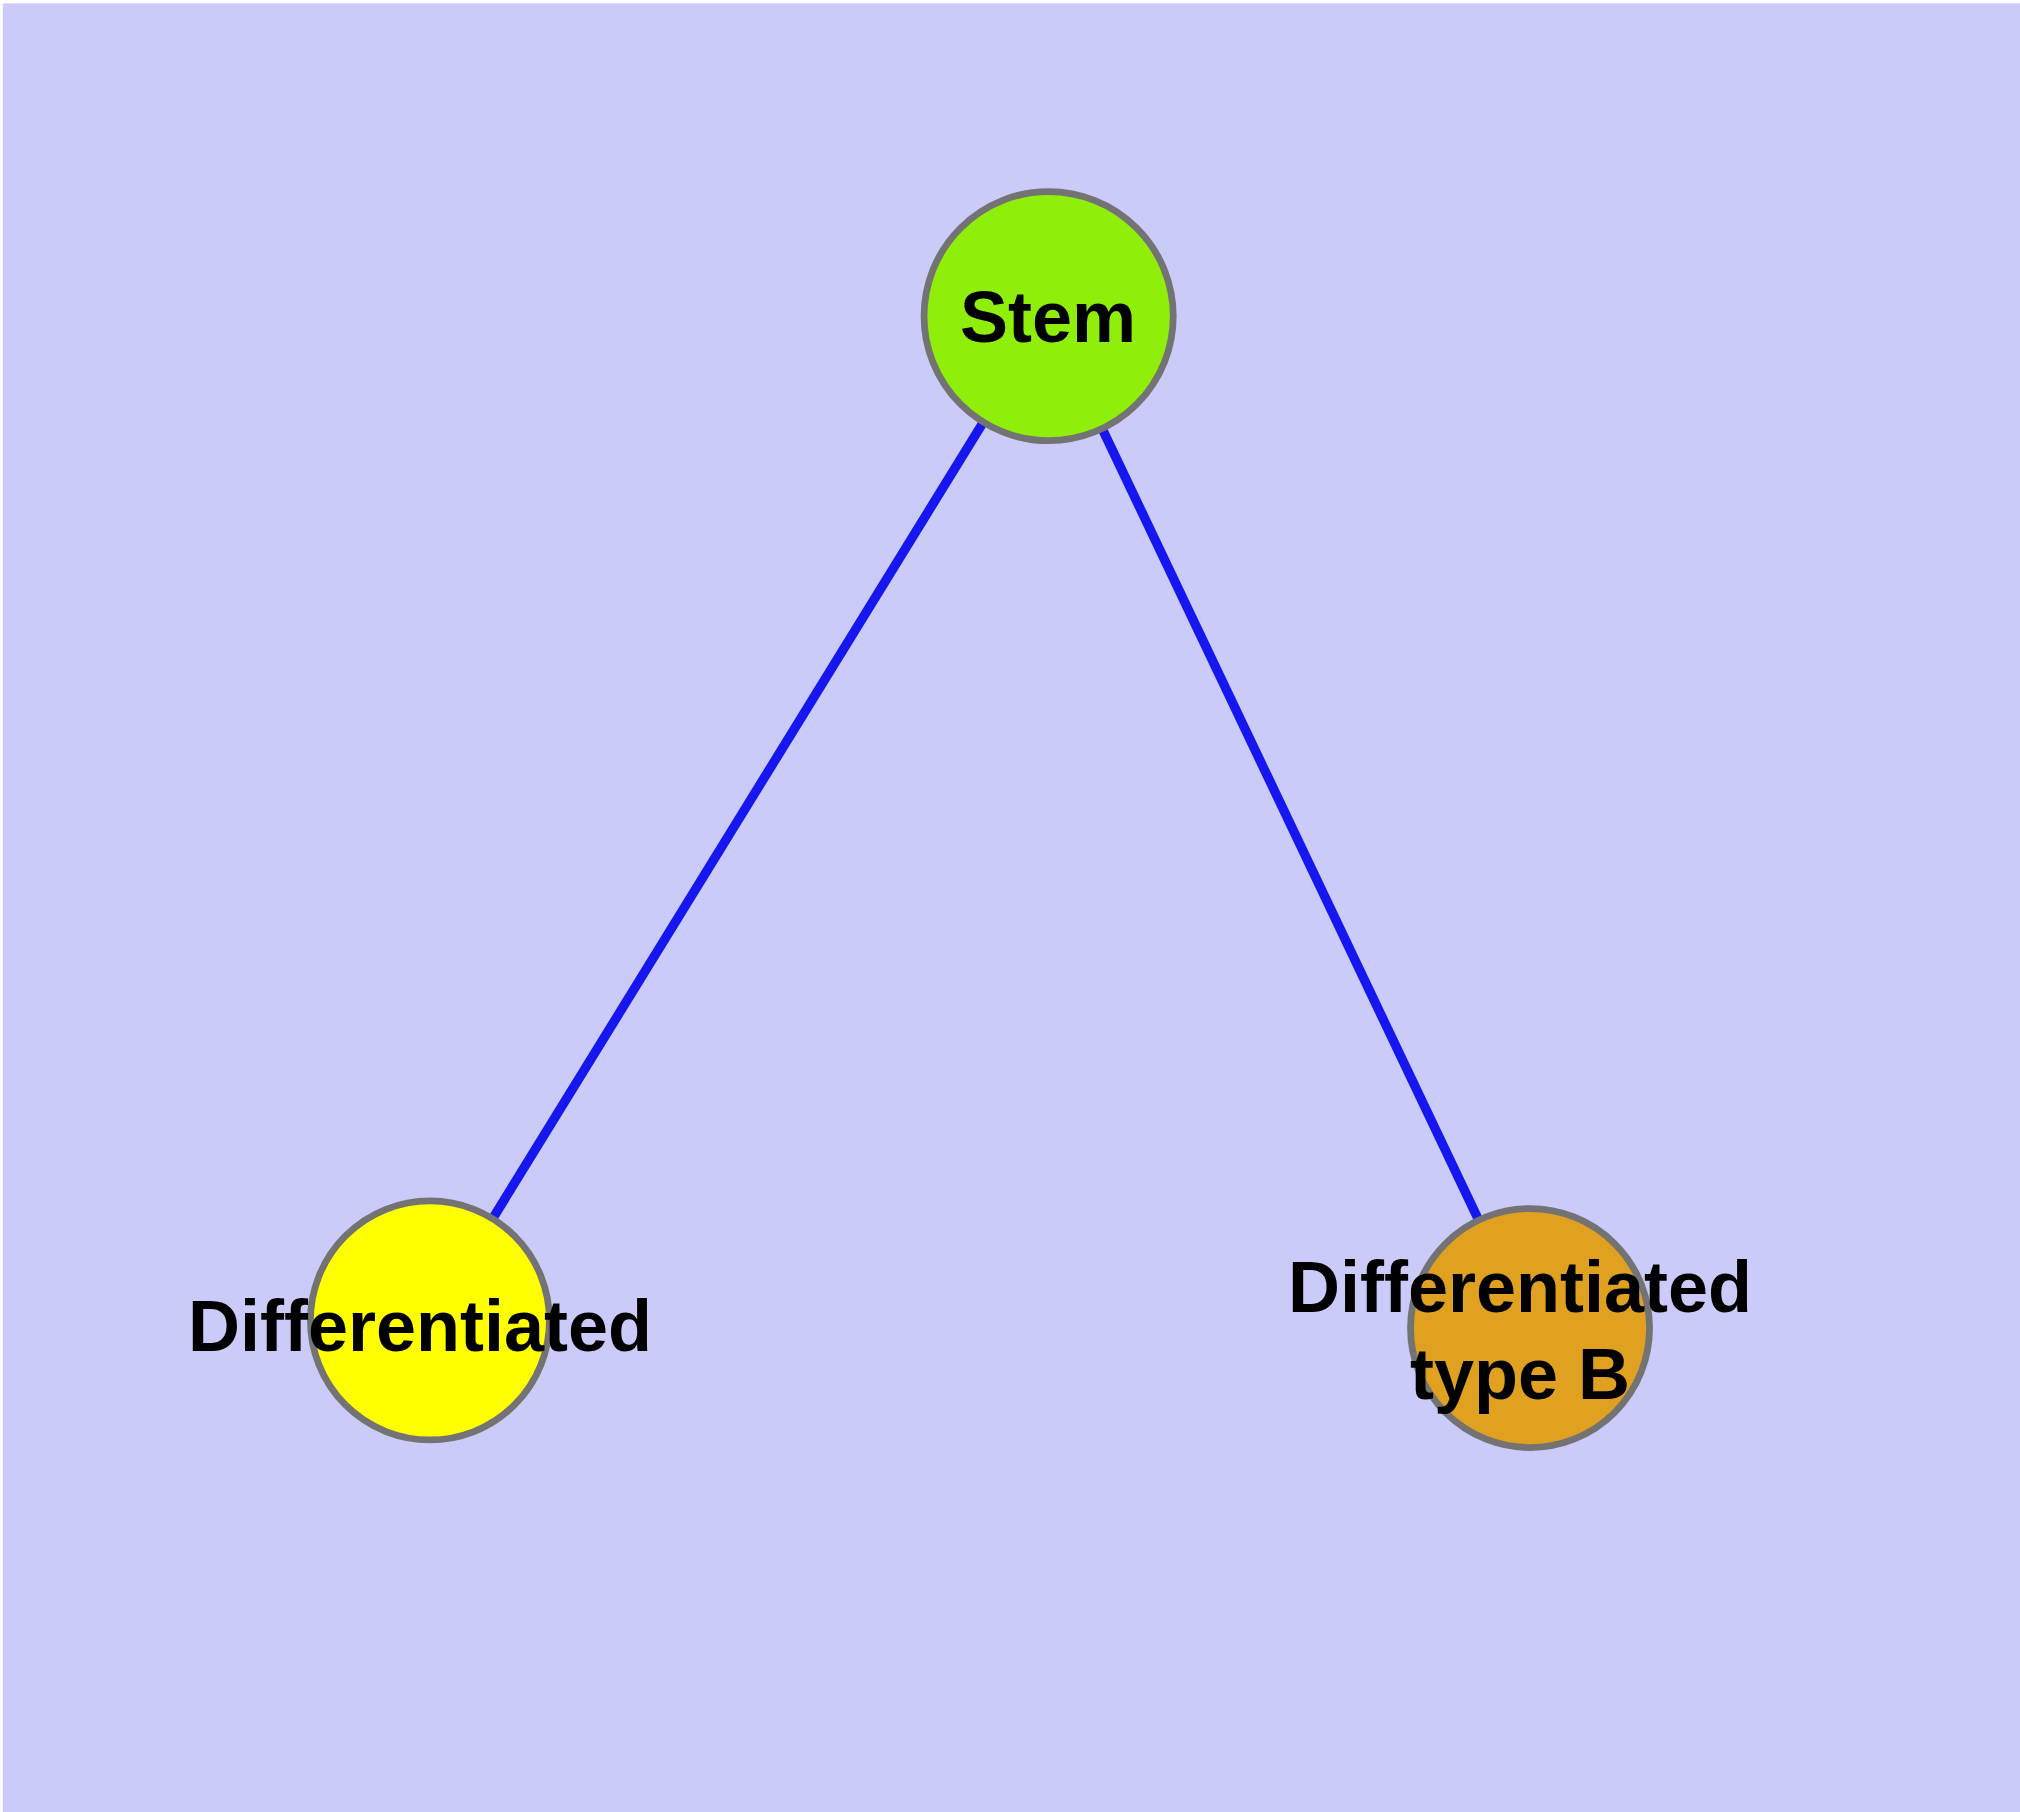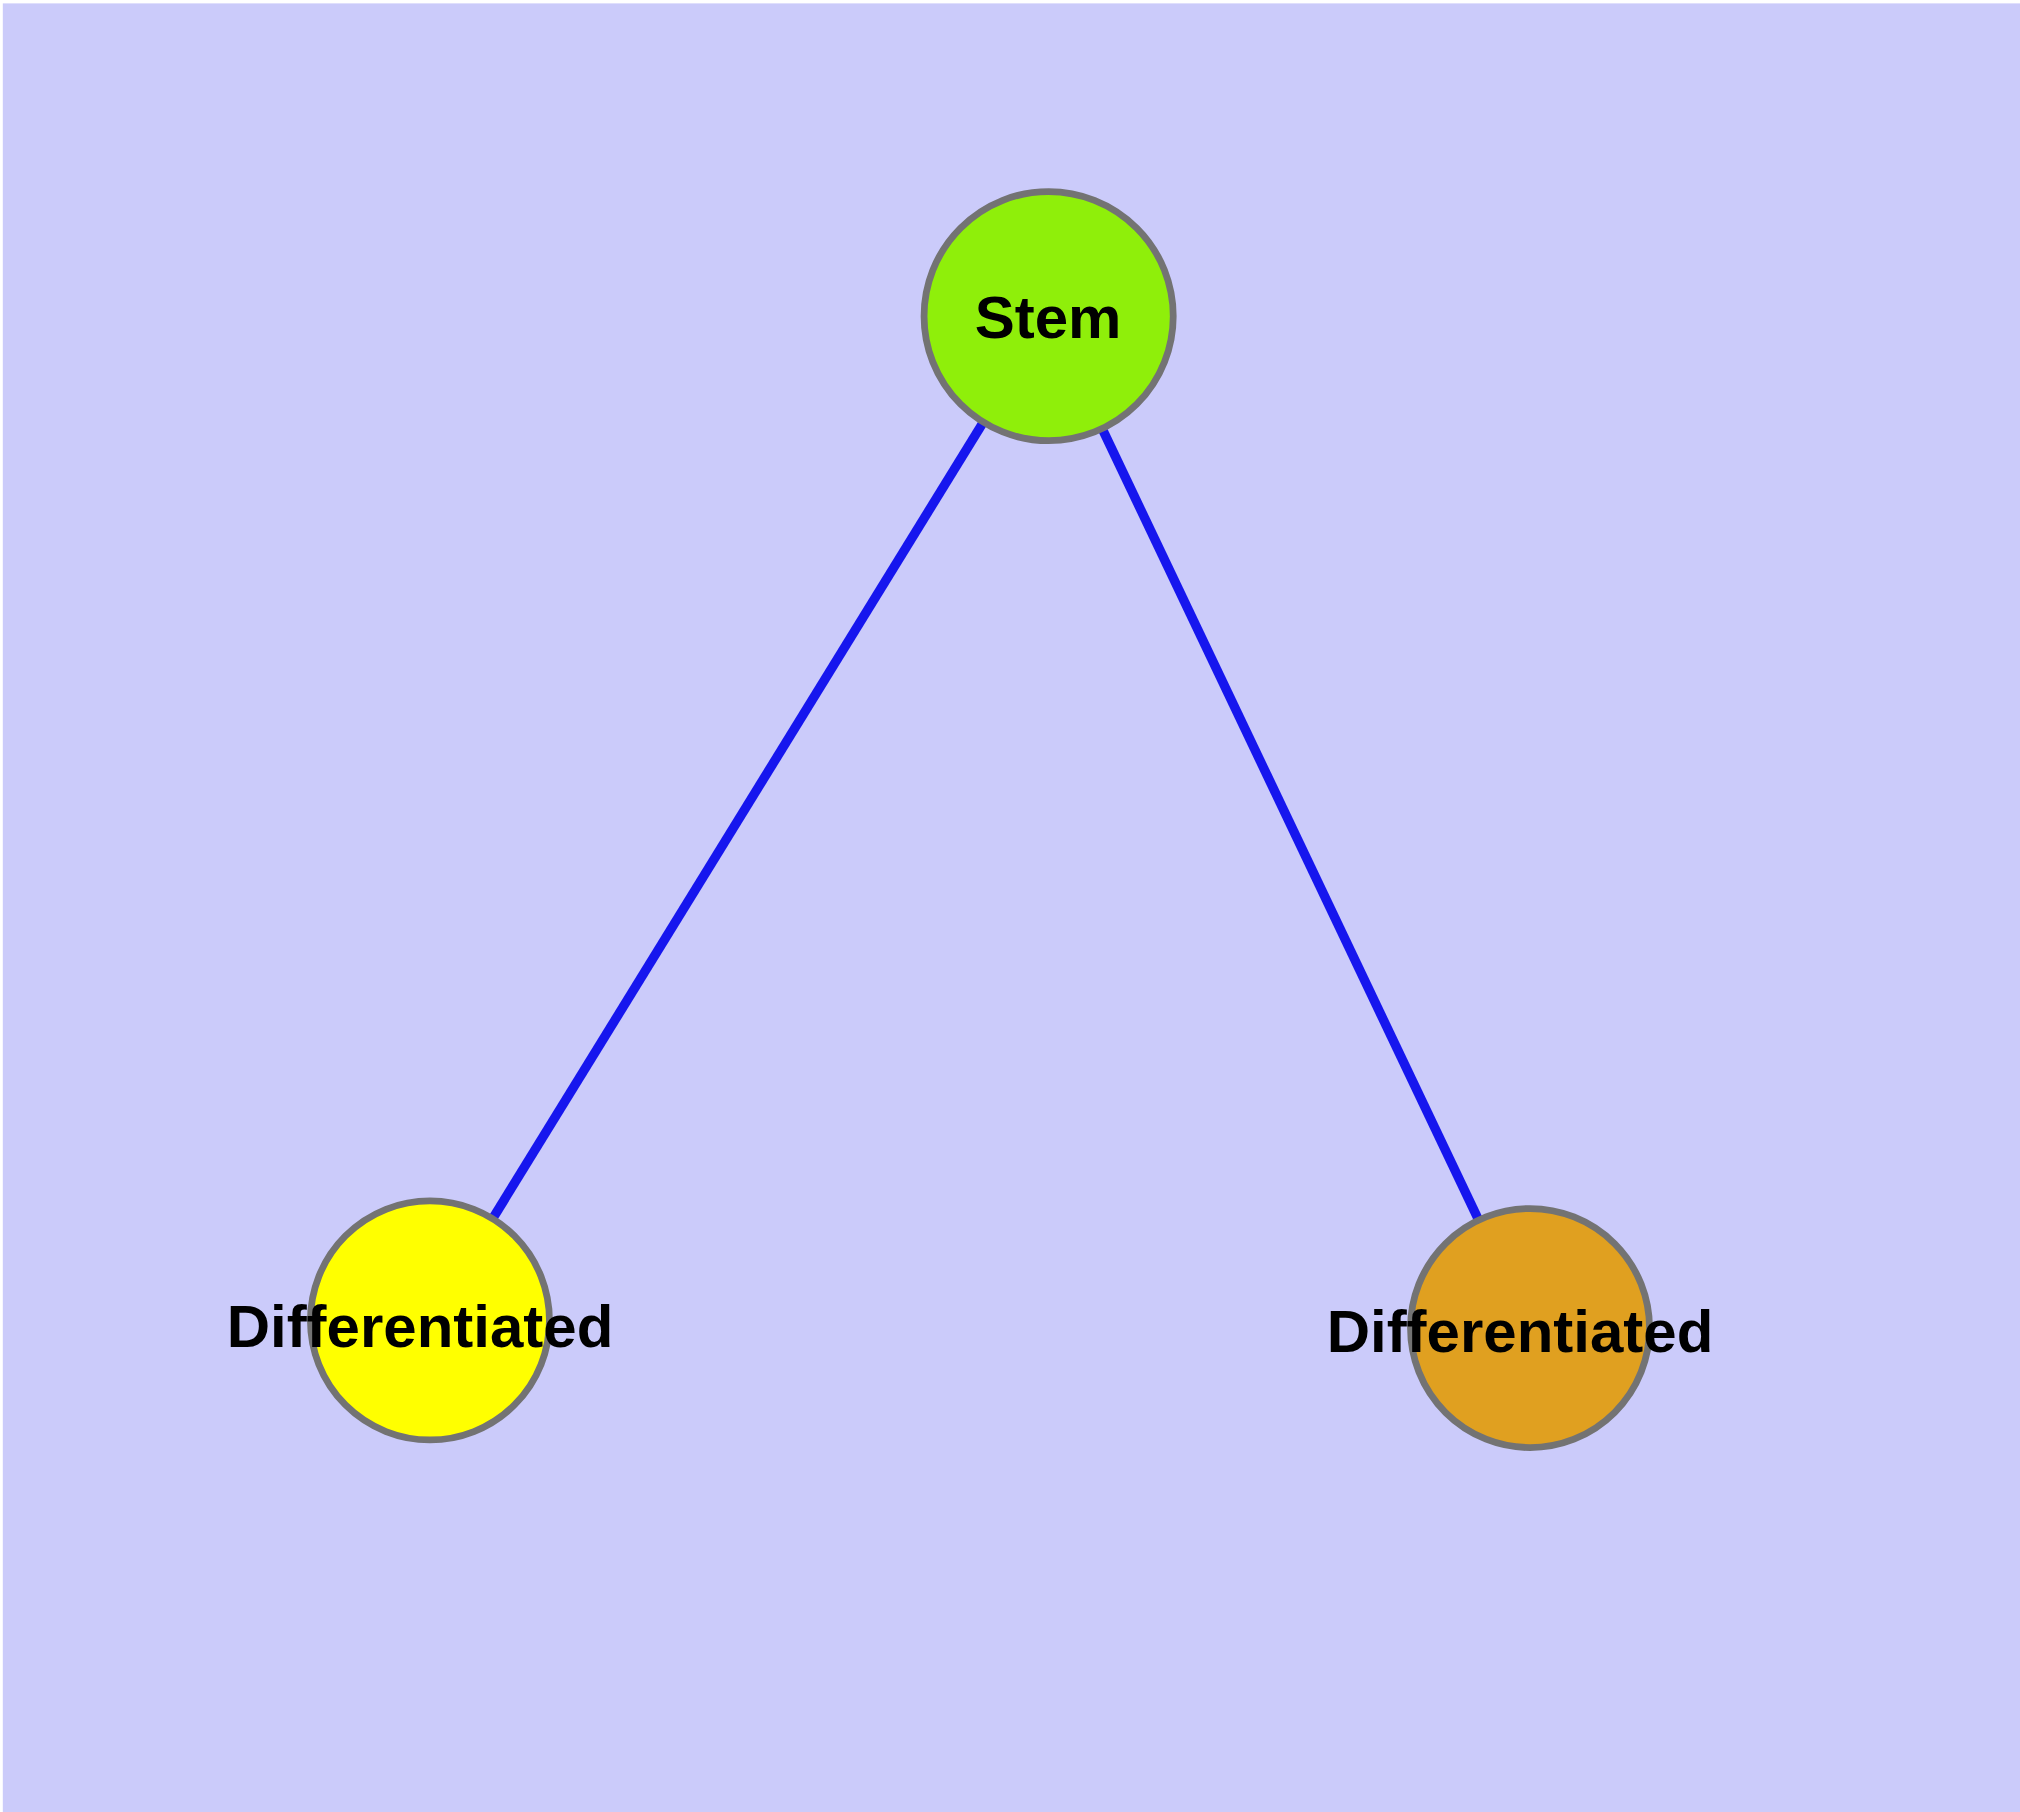--- a/index.html
+++ b/index.html
@@ -22,21 +22,21 @@
     width: 2021px;
     height: 1812px;
     display: block;
   }
   .node-label {
     position: absolute;
     transform: translate(-50%, -50%);
     text-align: center;
     color: #000000;
     font-weight: bold;
-    font-size: 60px;
+    font-size: 72px;
     line-height: 87px;
     white-space: nowrap;
     pointer-events: none;
   }
   .node-label .line {
     display: block;
   }
 </style>
 </head>
 <body>
@@ -58,16 +58,17 @@
   <div class="node-label" style="left:1048px; top:317px;">
     <span class="line">Stem</span>
   </div>
 
   <div class="node-label" style="left:420px; top:1326px;">
     <span class="line">Differentiated</span>
   </div>
 
   <div class="node-label" style="left:1520px; top:1331px;">
     <span class="line">Differentiated</span>
+    <span class="line">type B</span>
   </div>
 
 </div>
 
 
 </body></html>

